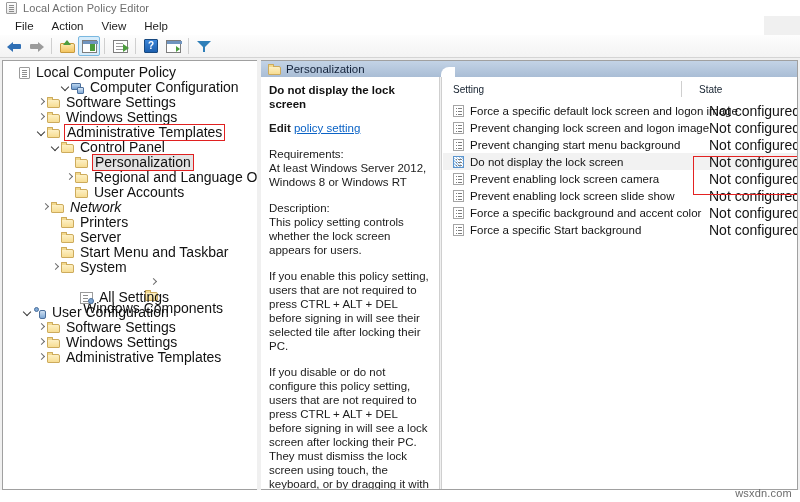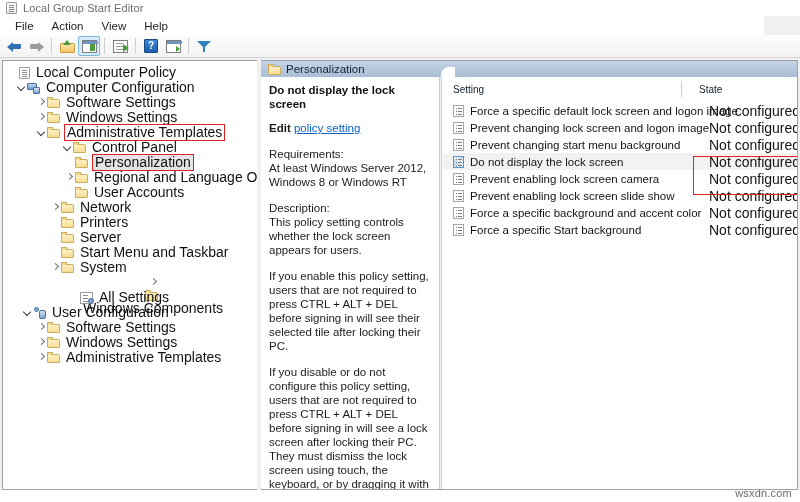--- a/index.html
+++ b/index.html
@@ -205,21 +205,21 @@
   }
   .botfill{position:absolute;left:0;top:490px;width:800px;height:12px;background:#ffffff;}
 </style>
 </head>
 <body>
 
 <div id="app">
 
   <div class="titlebar">
     <div class="title-ico"></div>
-    <div class="titletext">Local Group Start Editor</div>
+    <div class="titletext">Local Action Policy Editor</div>
   </div>
 
   <div class="menubar">
     <div class="menuitem">File</div>
     <div class="menuitem">Action</div>
     <div class="menuitem">View</div>
     <div class="menuitem">Help</div>
   </div>
 
   <div class="toolbar">
@@ -253,61 +253,61 @@
       </div>
   </div>
 
   <div class="leftpane">
     <div class="tree" id="tree">
         <div class="trow" style="padding-left: 4px;">
           <span class="chev "></span>
           <span class="docico"></span>
           <span class="lbl">Local Computer Policy</span>
         </div>
-        <div class="trow" style="padding-left: 12px;">
+        <div class="trow" style="padding-left: 36px; margin-left: 20px;">
           <span class="chev d"></span>
           <span class="pcico"></span>
           <span class="lbl">Computer Configuration</span>
         </div>
         <div class="trow" style="padding-left: 32px;">
           <span class="chev r"></span>
           <span class="fldr"></span>
           <span class="lbl">Software Settings</span>
         </div>
         <div class="trow" style="padding-left: 32px;">
           <span class="chev r"></span>
           <span class="fldr"></span>
           <span class="lbl">Windows Settings</span>
         </div>
         <div class="trow" style="padding-left: 32px;">
           <span class="chev d"></span>
           <span class="fldr"></span>
           <span class="lbl redbox">Administrative Templates</span>
         </div>
-        <div class="trow" style="padding-left: 46px; margin-left: 12px;">
+        <div class="trow" style="padding-left: 46px;">
           <span class="chev d"></span>
           <span class="fldr"></span>
           <span class="lbl">Control Panel</span>
         </div>
         <div class="trow selnode" style="padding-left: 60px;">
           <span class="chev "></span>
           <span class="fldr"></span>
           <span class="lbl redbox">Personalization</span>
         </div>
         <div class="trow" style="padding-left: 60px;">
           <span class="chev r"></span>
           <span class="fldr"></span>
           <span class="lbl">Regional and Language Options</span>
         </div>
         <div class="trow" style="padding-left: 60px;">
           <span class="chev "></span>
           <span class="fldr"></span>
           <span class="lbl">User Accounts</span>
         </div>
-        <div class="trow" style="padding-left: 46px;">
+        <div class="trow" style="padding-left: 36px; font-style: italic;">
           <span class="chev r"></span>
           <span class="fldr"></span>
           <span class="lbl">Network</span>
         </div>
         <div class="trow" style="padding-left: 46px;">
           <span class="chev "></span>
           <span class="fldr"></span>
           <span class="lbl">Printers</span>
         </div>
         <div class="trow" style="padding-left: 46px;">

